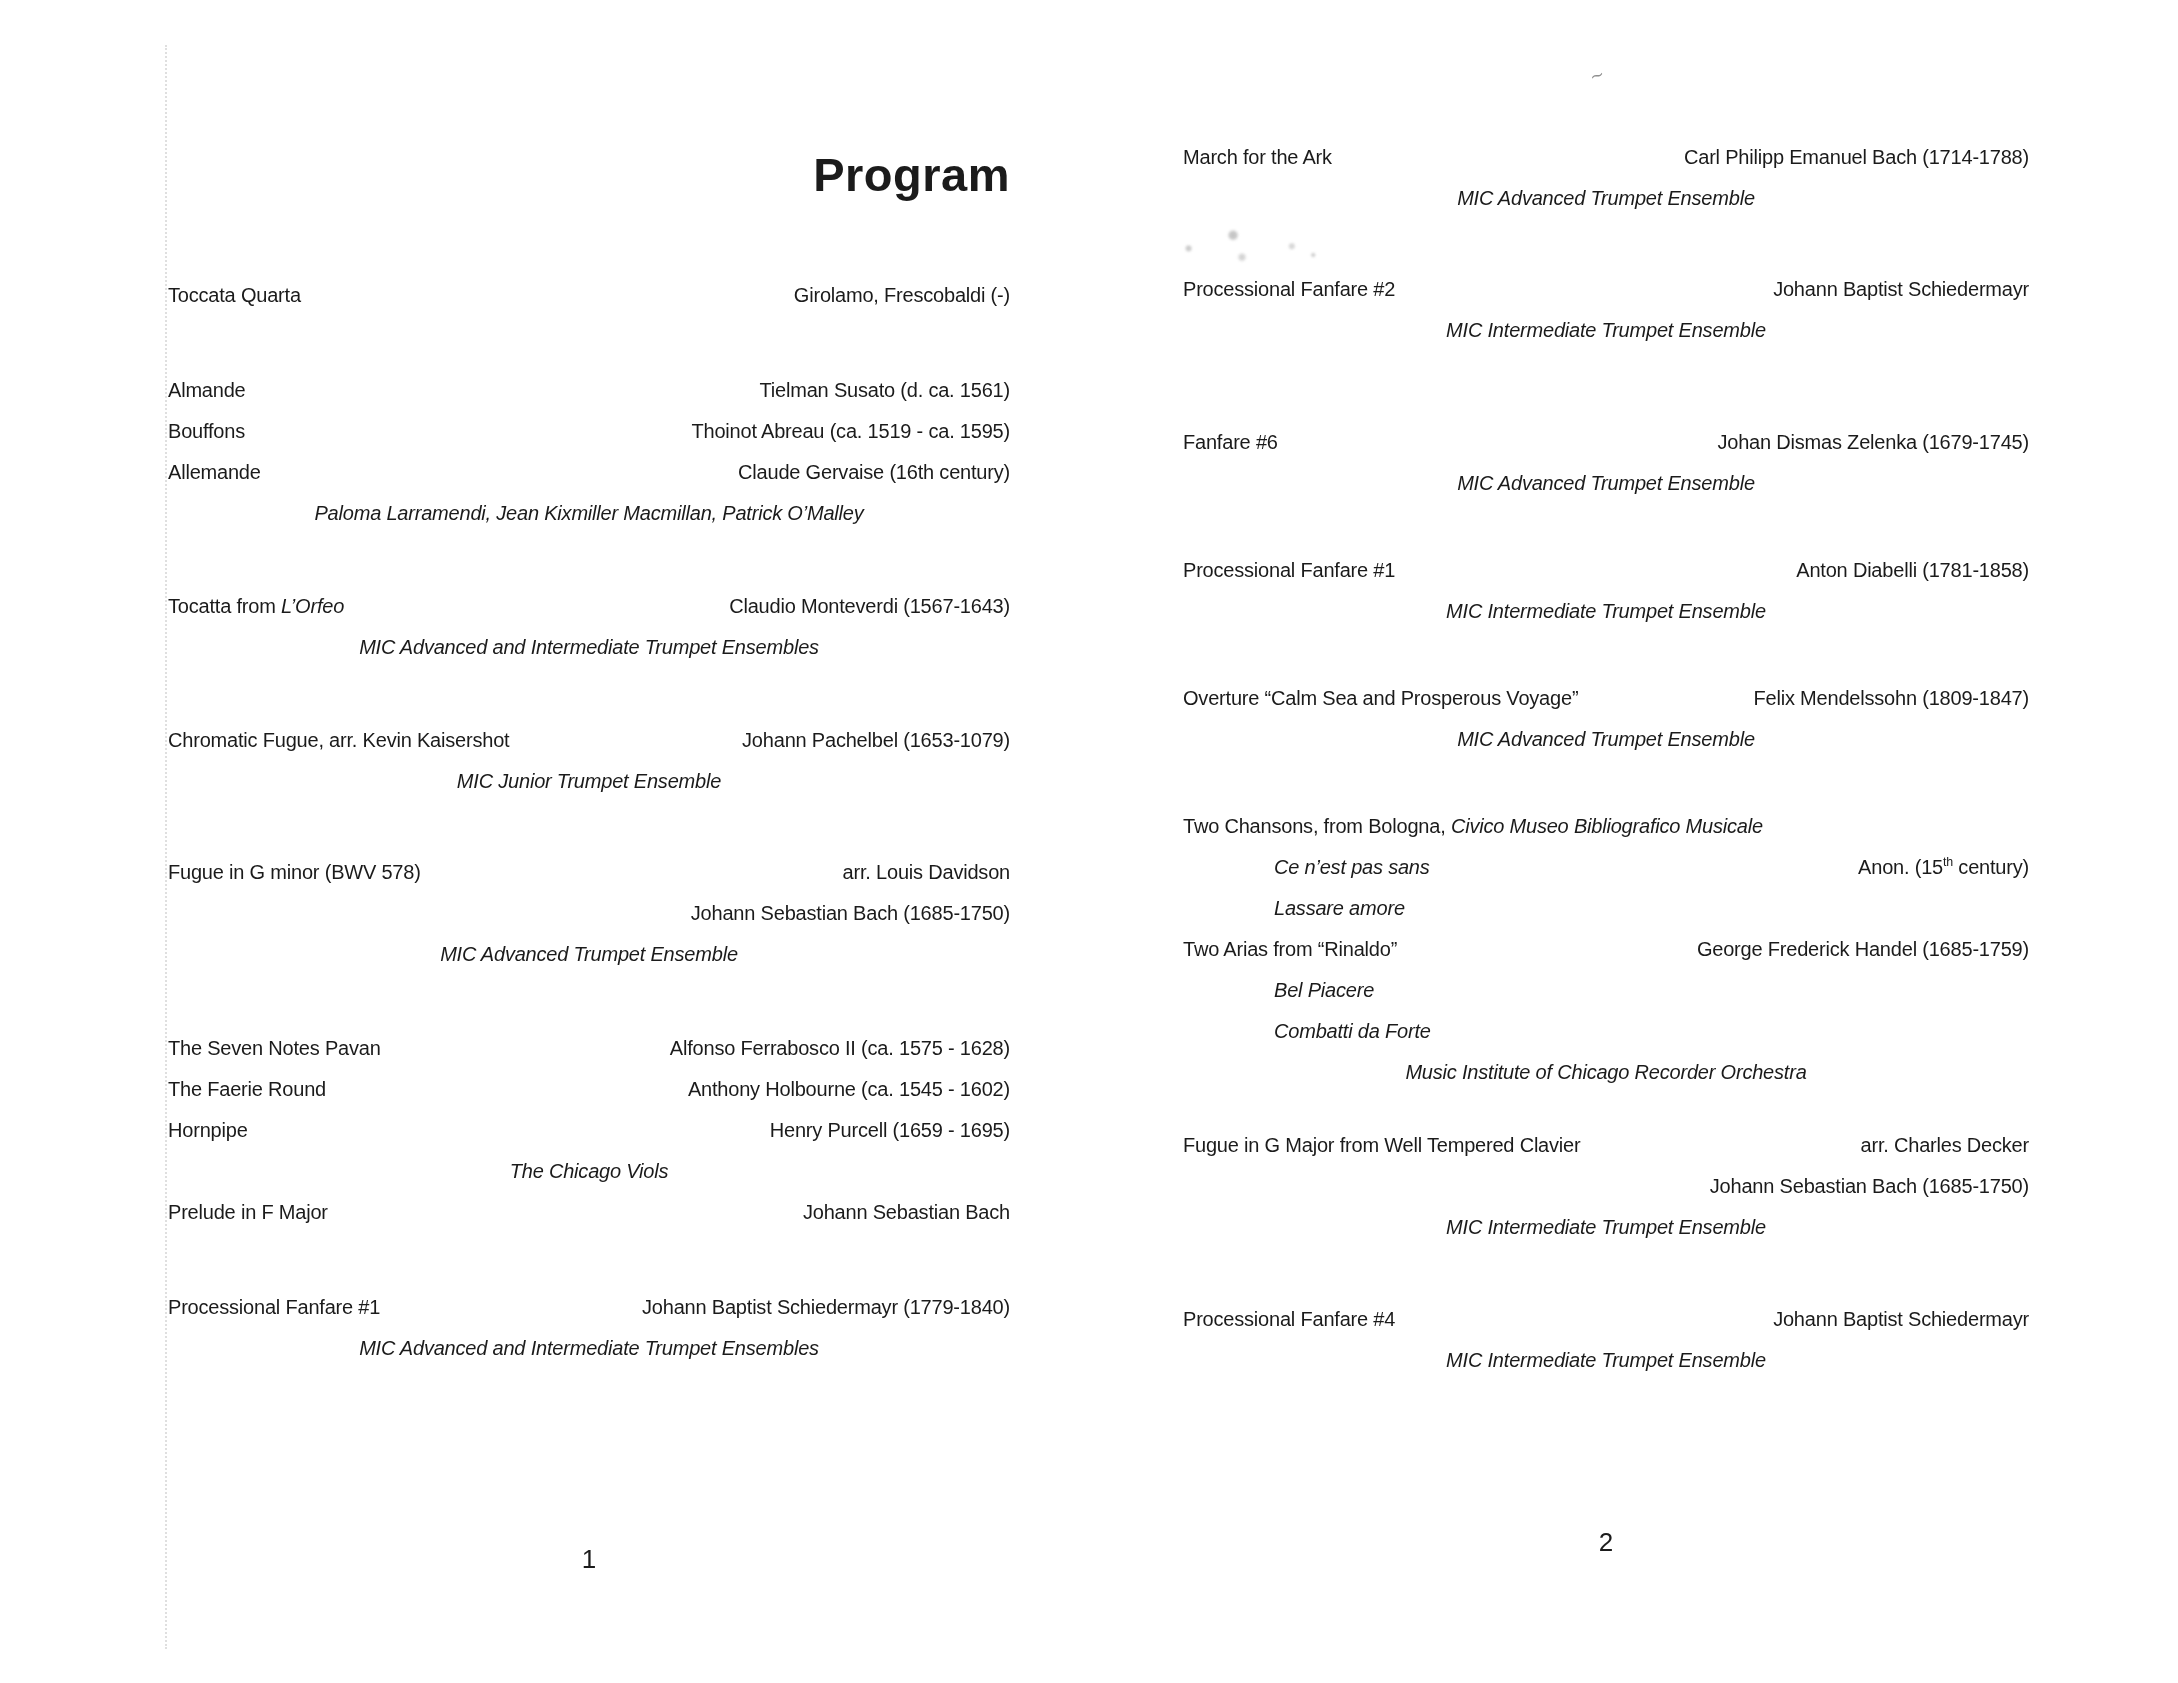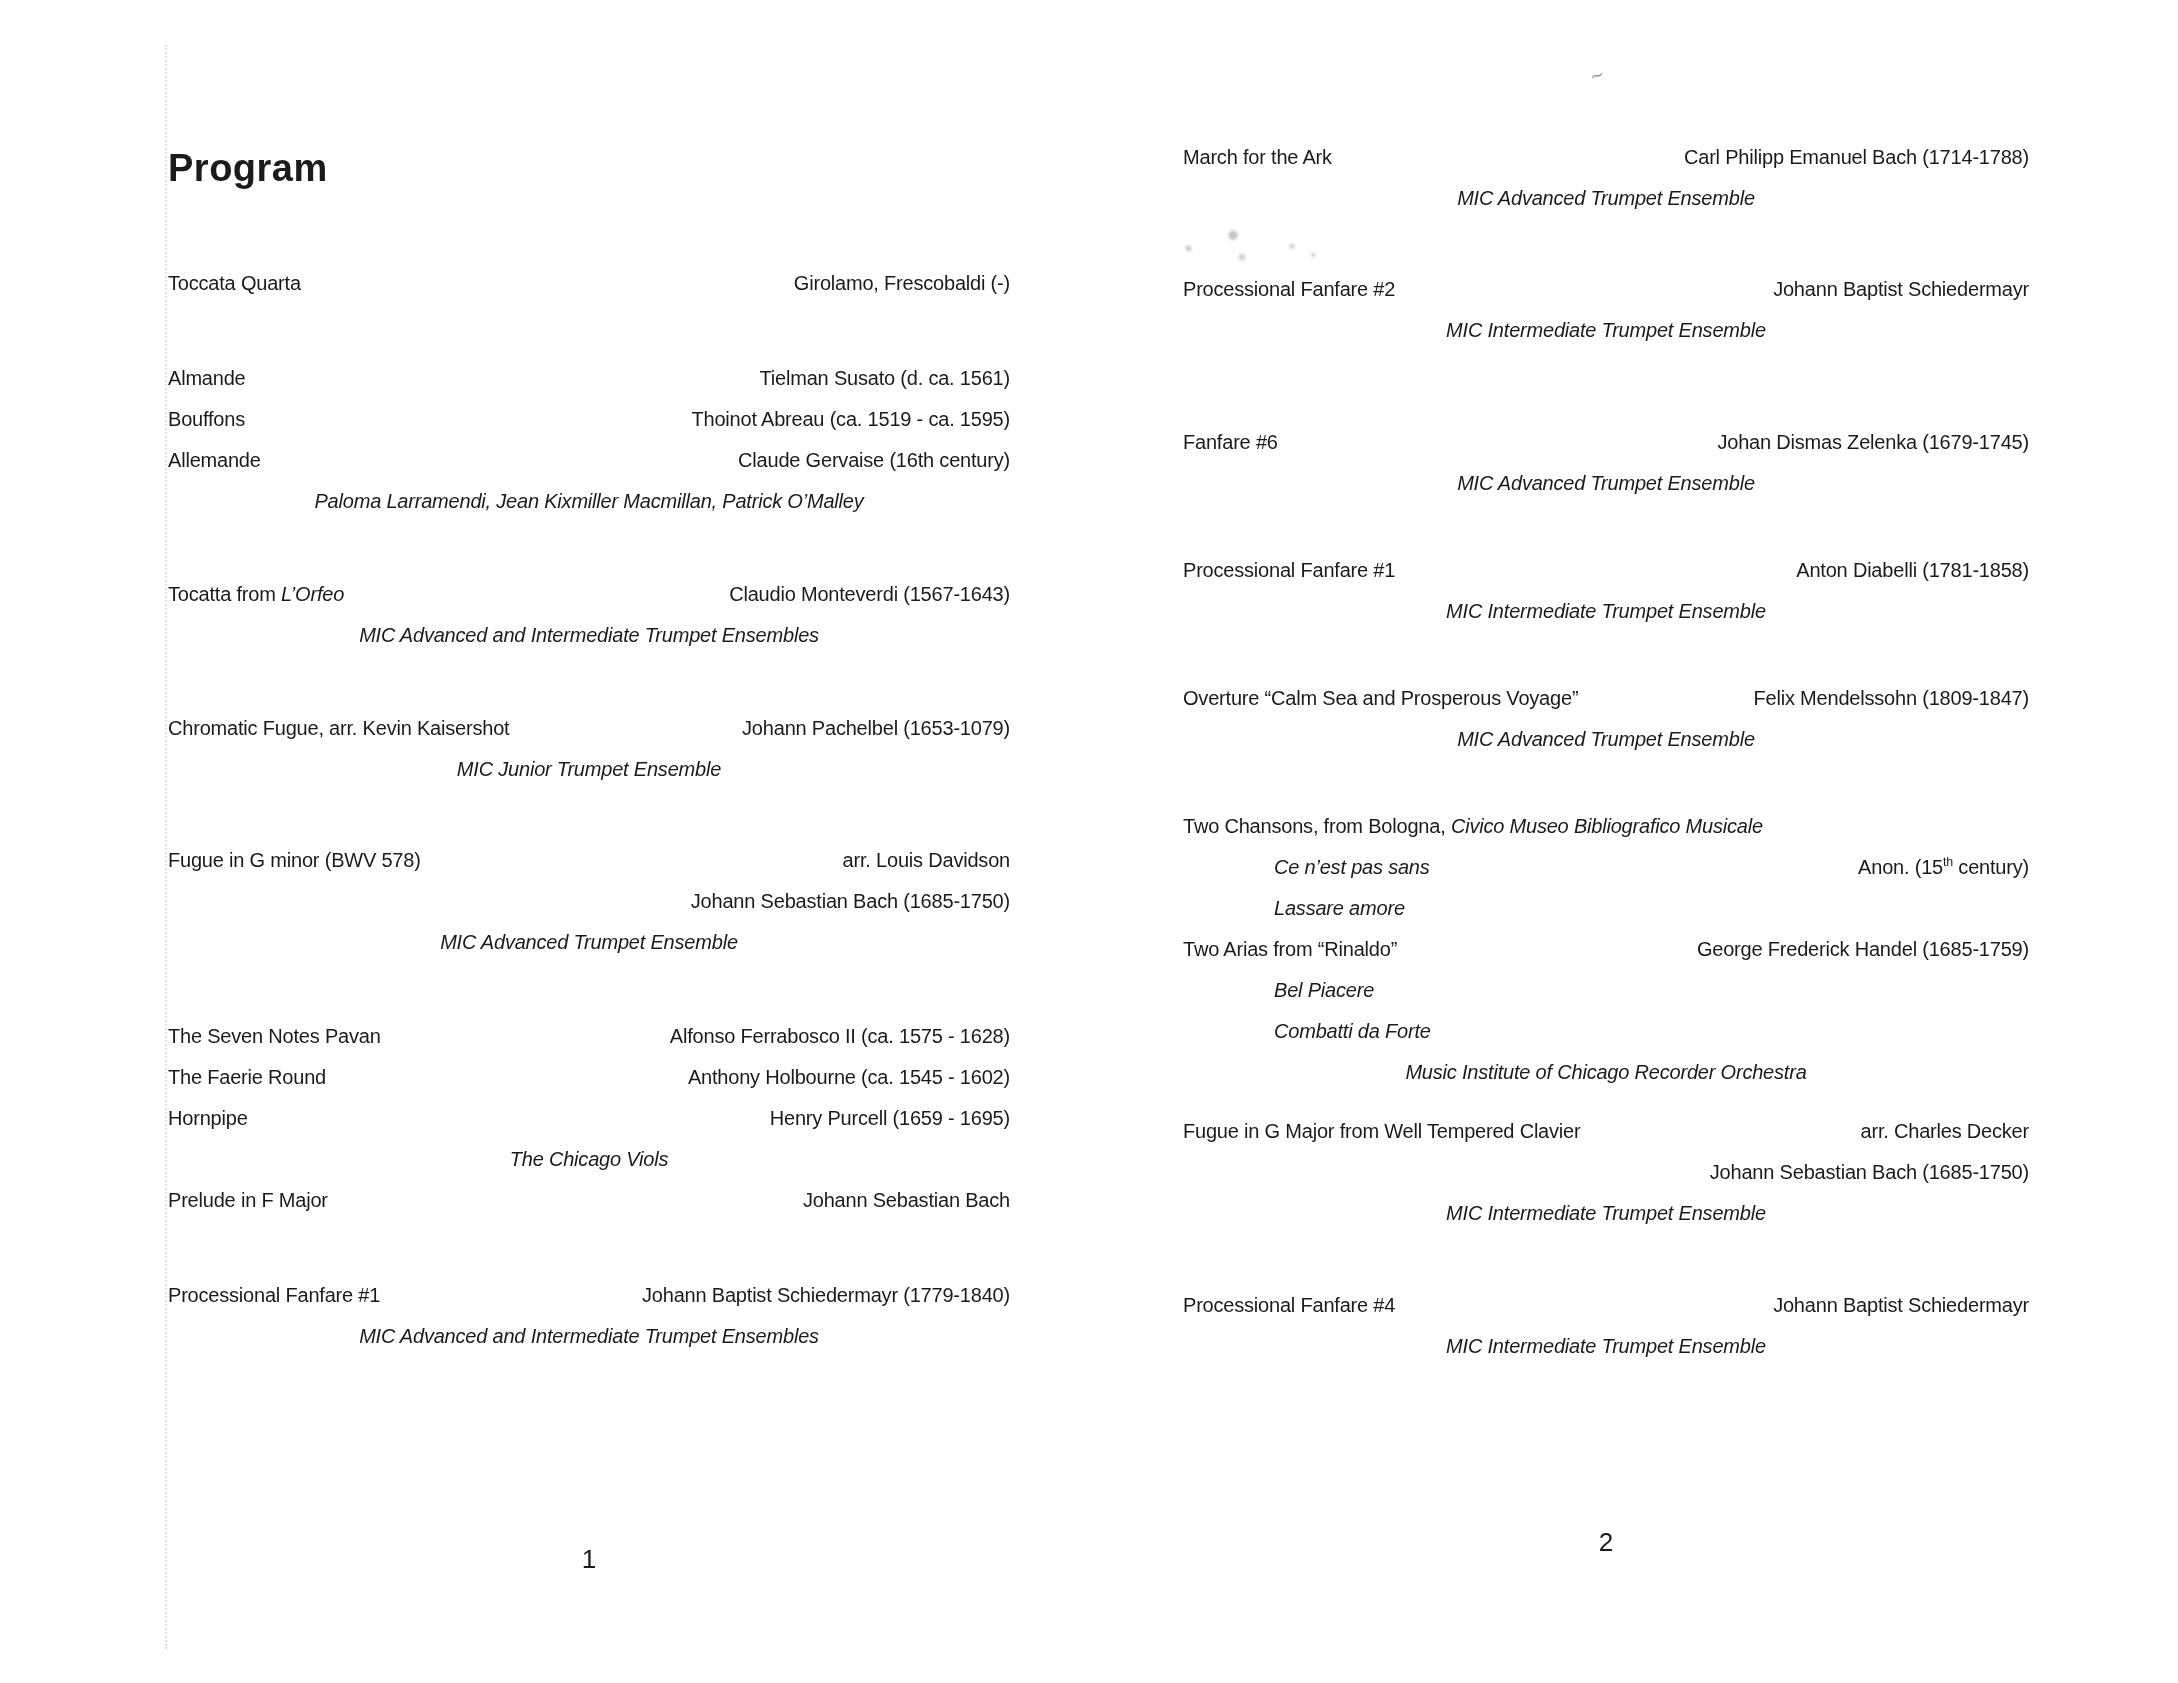--- a/index.html
+++ b/index.html
@@ -1,21 +1,21 @@
 <!DOCTYPE html>
 <html><head>
 <meta charset="utf-8">
 <style>
   html,body{margin:0;padding:0;background:#e8e8e8;}
   .sheet{position:relative;width:2178px;height:1683px;background:#ffffff;overflow:hidden;
          font-family:"Liberation Sans","DejaVu Sans",sans-serif;color:#1b1b1b;}
   .page{position:absolute;top:0;height:1683px;}
   .pg1{left:168px;width:842px;}
   .pg2{left:1183px;width:846px;}
-  .heading{margin-top:147px;text-align:left;font-size:38px;font-weight:700;letter-spacing:0.5px;}
+  .heading{margin-top:147px;text-align:right;font-size:47px;font-weight:700;letter-spacing:0.5px;}
   .entry{margin-top:50px;}
   .line{display:flex;justify-content:space-between;align-items:baseline;height:41px;
         font-size:20px;letter-spacing:-0.2px;}
   .line.center{display:block;text-align:center;font-style:italic;}
   .line.ind{padding-left:91px;justify-content:space-between;}
   .lt{white-space:nowrap;}
   .rt{white-space:nowrap;text-align:right;}
   .it{font-style:italic;}
   sup{font-size:0.62em;line-height:0;}
   .pagenum{position:absolute;left:0;width:100%;text-align:center;font-size:26px;}
@@ -28,21 +28,21 @@
   .pg1 .entry:nth-child(4){margin-top:52px;}
   .pg1 .entry:nth-child(5){margin-top:50px;}
   .pg1 .entry:nth-child(6){margin-top:53px;}
   .pg1 .entry:nth-child(7){margin-top:54px;}
   .pg2 .entry:nth-child(1){margin-top:146px;}
   .pg2 .entry:nth-child(2){margin-top:50px;}
   .pg2 .entry:nth-child(3){margin-top:71px;}
   .pg2 .entry:nth-child(4){margin-top:46px;}
   .pg2 .entry:nth-child(5){margin-top:46px;}
   .pg2 .entry:nth-child(6){margin-top:46px;}
-  .pg2 .entry:nth-child(7){margin-top:18px;}
+  .pg2 .entry:nth-child(7){margin-top:32px;}
   .pg2 .entry:nth-child(8){margin-top:51px;}
   
   .binding-line{position:absolute;left:165px;top:45px;height:1604px;width:0;
                 border-left:2px dotted #c6c6c6;opacity:.55;}
   .smudge{position:absolute;left:1153px;top:222px;width:178px;height:44px;opacity:.5;filter:blur(1px);
           background:
             radial-gradient(circle at 20% 60%, #9a9a9a 2px, transparent 4px),
             radial-gradient(circle at 45% 30%, #8d8d8d 3px, transparent 6px),
             radial-gradient(circle at 50% 80%, #a8a8a8 2px, transparent 5px),
             radial-gradient(circle at 78% 55%, #b0b0b0 2px, transparent 4px),

